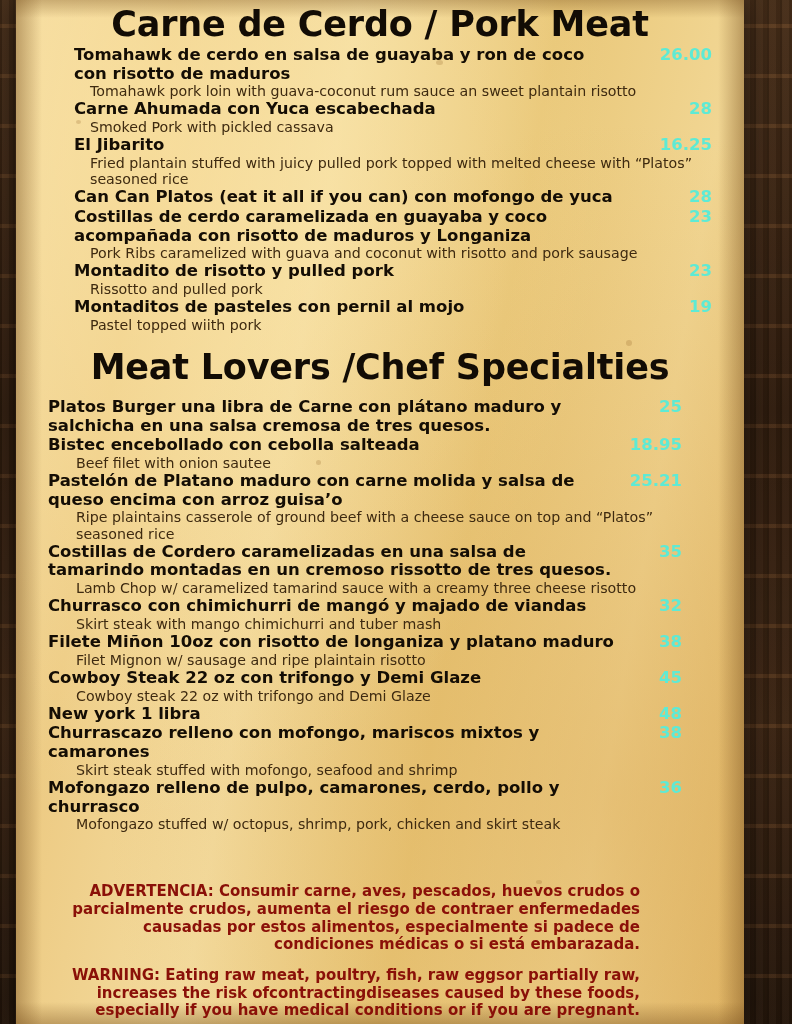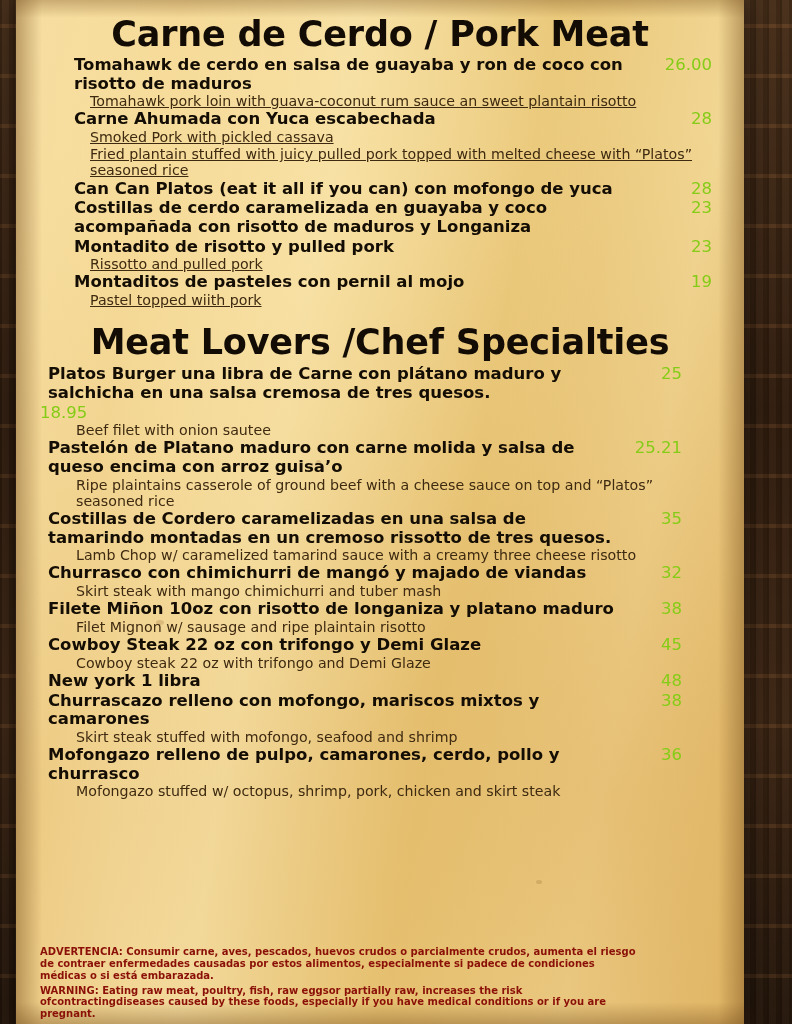--- a/index.html
+++ b/index.html
@@ -58,37 +58,37 @@
     background: rgba(150,105,45,0.25);
     pointer-events: none;
   }
 
   .content {
     position: absolute;
     left: 16px;
     top: 0;
     width: 728px;
     height: 1024px;
-    padding: 10px 14px;
+    padding: 0 14px;
     box-sizing: border-box;
     color: #1b1208;
   }
 
   h1.section-title {
     text-align: center;
     font-family: "DejaVu Sans", sans-serif;
     font-weight: bold;
     font-size: 35px;
     letter-spacing: -0.2px;
     margin: 4px 0 2px 0;
     color: #120c05;
   }
   h1.section-title.second {
     margin-top: 14px;
-    margin-bottom: 3px;
+    margin-bottom: 11px;
   }
 
   .item {
     position: relative;
     margin: 0 0 1px 0;
   }
   .row {
     display: flex;
     align-items: flex-start;
     justify-content: space-between;
@@ -96,62 +96,62 @@
   }
   .name {
     font-weight: bold;
     font-size: 16.5px;
     line-height: 1.13;
     color: #140d04;
     padding-left: 18px;
     flex: 1 1 auto;
   }
   .price {
-    font-weight: normal;
+    font-weight: bold;
     font-size: 16.5px;
     line-height: 1.13;
-    color: #84cc16;
+    color: #5eead4;
     flex: 0 0 auto;
     white-space: nowrap;
     text-align: left;
     padding-left: 10px;
   }
   .desc {
     font-size: 14.2px;
     line-height: 1.14;
     color: #3e2a10;
     padding-left: 42px;
     padding-right: 30px;
     margin-top: 0px;
   }
   .desc.indent-sm { padding-left: 30px; }
 
   .group-1 .name { padding-left: 44px; }
   .group-1 .price { padding-right: 18px; }
-  .group-1 .desc { padding-left: 60px; text-decoration: underline; }
+  .group-1 .desc { padding-left: 60px; }
 
   .group-2 .name { padding-left: 18px; }
   .group-2 .price { padding-right: 48px; }
   .group-2 .desc { padding-left: 46px; }
 
   .warning {
     position: absolute;
     left: 16px;
     bottom: 4px;
     width: 648px;
-    text-align: left;
+    text-align: right;
     color: #8a1008;
-    font-size: 10px;
+    font-size: 15px;
     line-height: 1.18;
     font-weight: bold;
     padding: 0 24px;
     box-sizing: border-box;
   }
   .warning .line1 { }
-  .warning .line2 { margin-top: 3px; }
+  .warning .line2 { margin-top: 13px; }
 </style>
 </head>
 <body>
 
 <div class="wood"></div>
 <div class="parchment">
   <div class="speck" style="left:60px; top:120px; width:5px; height:4px;"></div>
   <div class="speck" style="left:420px; top:60px; width:7px; height:5px;"></div>
   <div class="speck" style="left:610px; top:340px; width:6px; height:6px;"></div>
   <div class="speck" style="left:140px; top:620px; width:8px; height:5px;"></div>
@@ -175,36 +175,41 @@
 
     <div class="item">
       <div class="row">
         <div class="name">Carne Ahumada con Yuca escabechada</div>
         <div class="price">28</div>
       </div>
       <div class="desc">Smoked Pork with pickled cassava</div>
     </div>
 
     <div class="item">
+      <div class="row">
+        <div class="name">El Jibarito</div>
+        <div class="price">16.25</div>
+      </div>
       <div class="desc">Fried plantain stuffed with juicy pulled pork topped with melted cheese with “Platos” seasoned rice</div>
     </div>
 
 
     <div class="item">
       <div class="row">
         <div class="name">Can Can Platos (eat it all if you can) con mofongo de yuca</div>
         <div class="price">28</div>
       </div>
     </div>
 
     <div class="item">
       <div class="row">
         <div class="name">Costillas de cerdo caramelizada en guayaba y coco acompañada con risotto de maduros y Longaniza</div>
         <div class="price">23</div>
       </div>
+      <div class="desc">Pork Ribs caramelized with guava and coconut with risotto and pork sausage</div>
     </div>
 
     <div class="item">
       <div class="row">
         <div class="name">Montadito de risotto y pulled pork</div>
         <div class="price">23</div>
       </div>
       <div class="desc">Rissotto and pulled pork</div>
     </div>
 
@@ -224,20 +229,21 @@
 
     <div class="item">
       <div class="row">
         <div class="name">Platos Burger una libra de Carne con plátano maduro y salchicha en una salsa cremosa de tres quesos.</div>
         <div class="price">25</div>
       </div>
     </div>
 
     <div class="item">
       <div class="row">
+        <div class="name">Bistec encebollado con cebolla salteada</div>
         <div class="price">18.95</div>
       </div>
       <div class="desc indent-sm">Beef filet with onion sautee</div>
     </div>
 
     <div class="item">
       <div class="row">
         <div class="name">Pastelón de Platano maduro con carne molida y salsa de queso encima con arroz guisa’o</div>
         <div class="price">25.21</div>
       </div>

